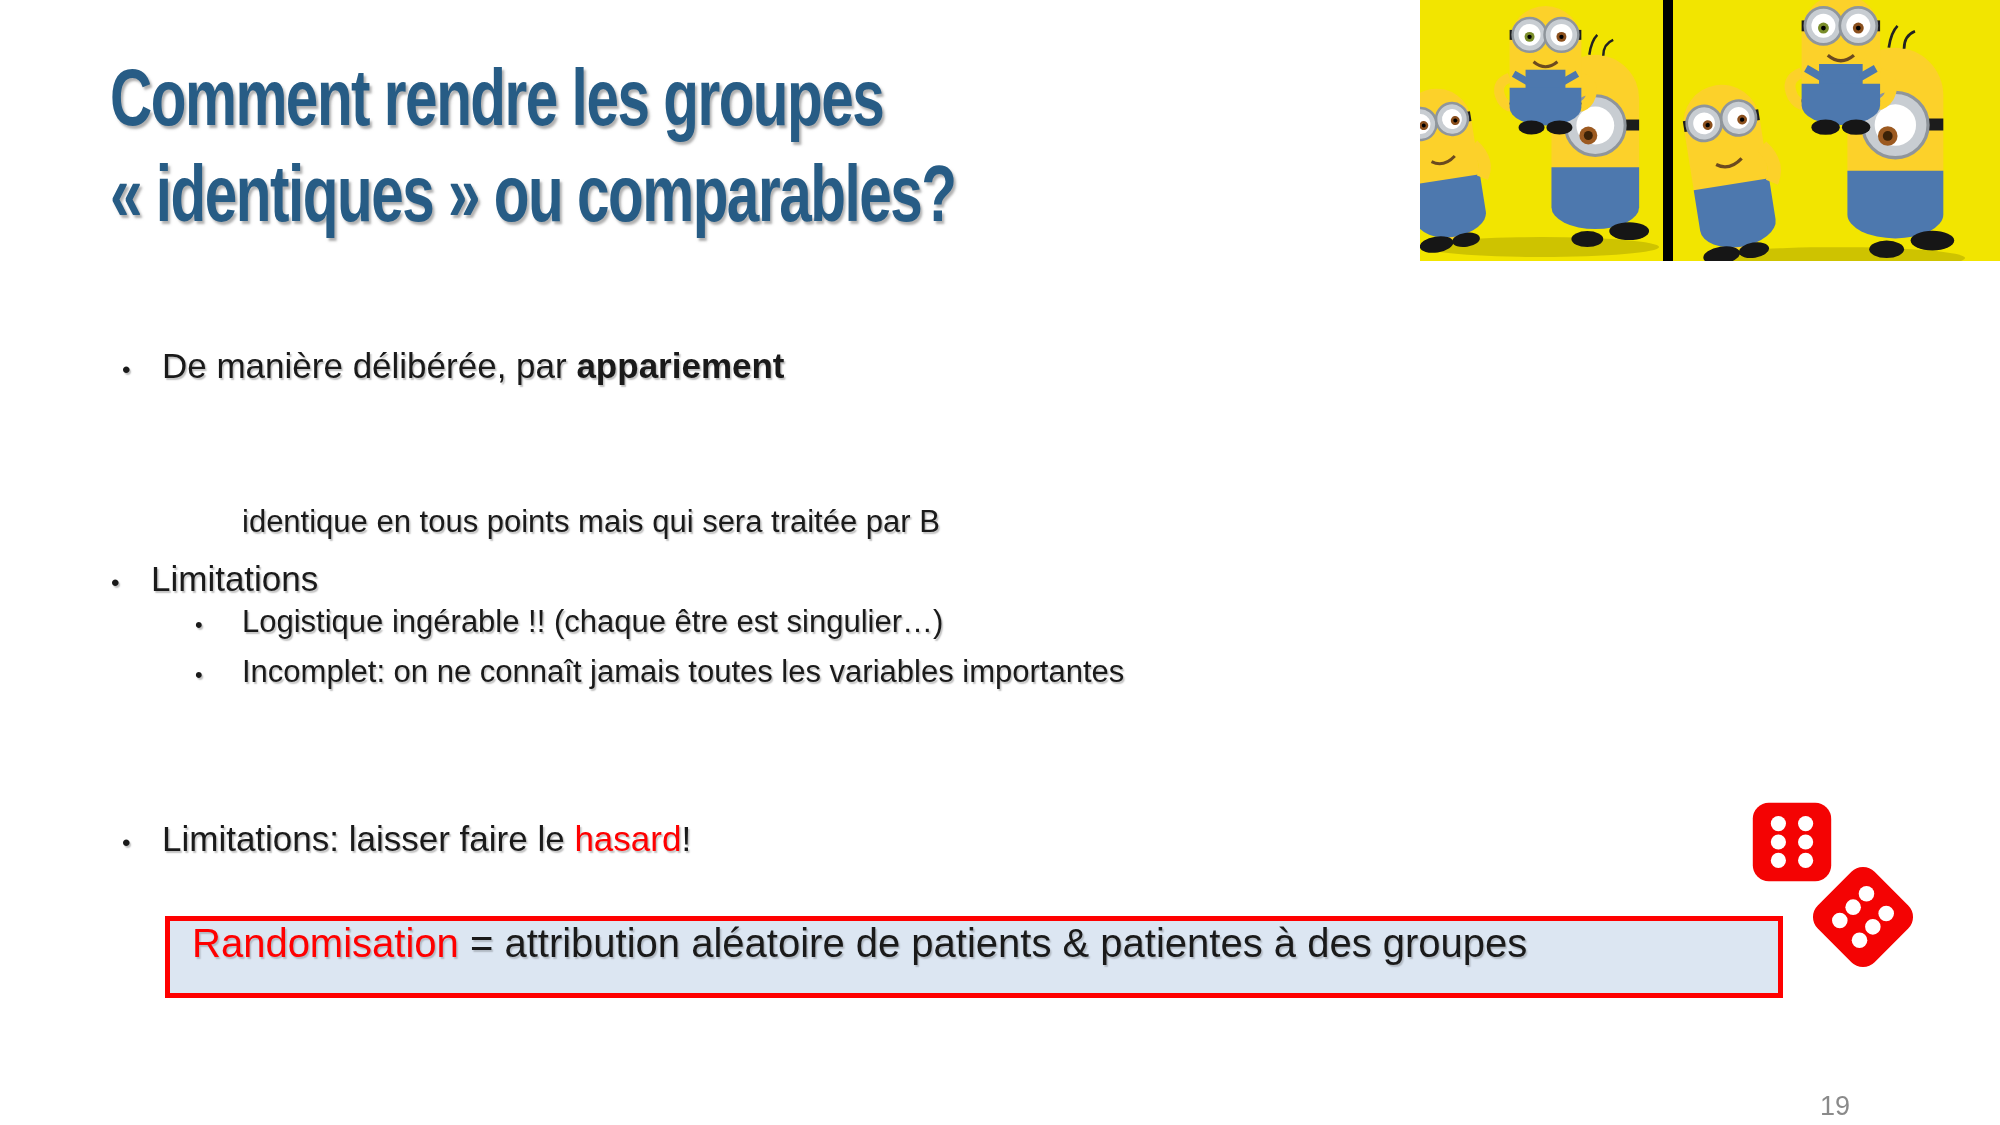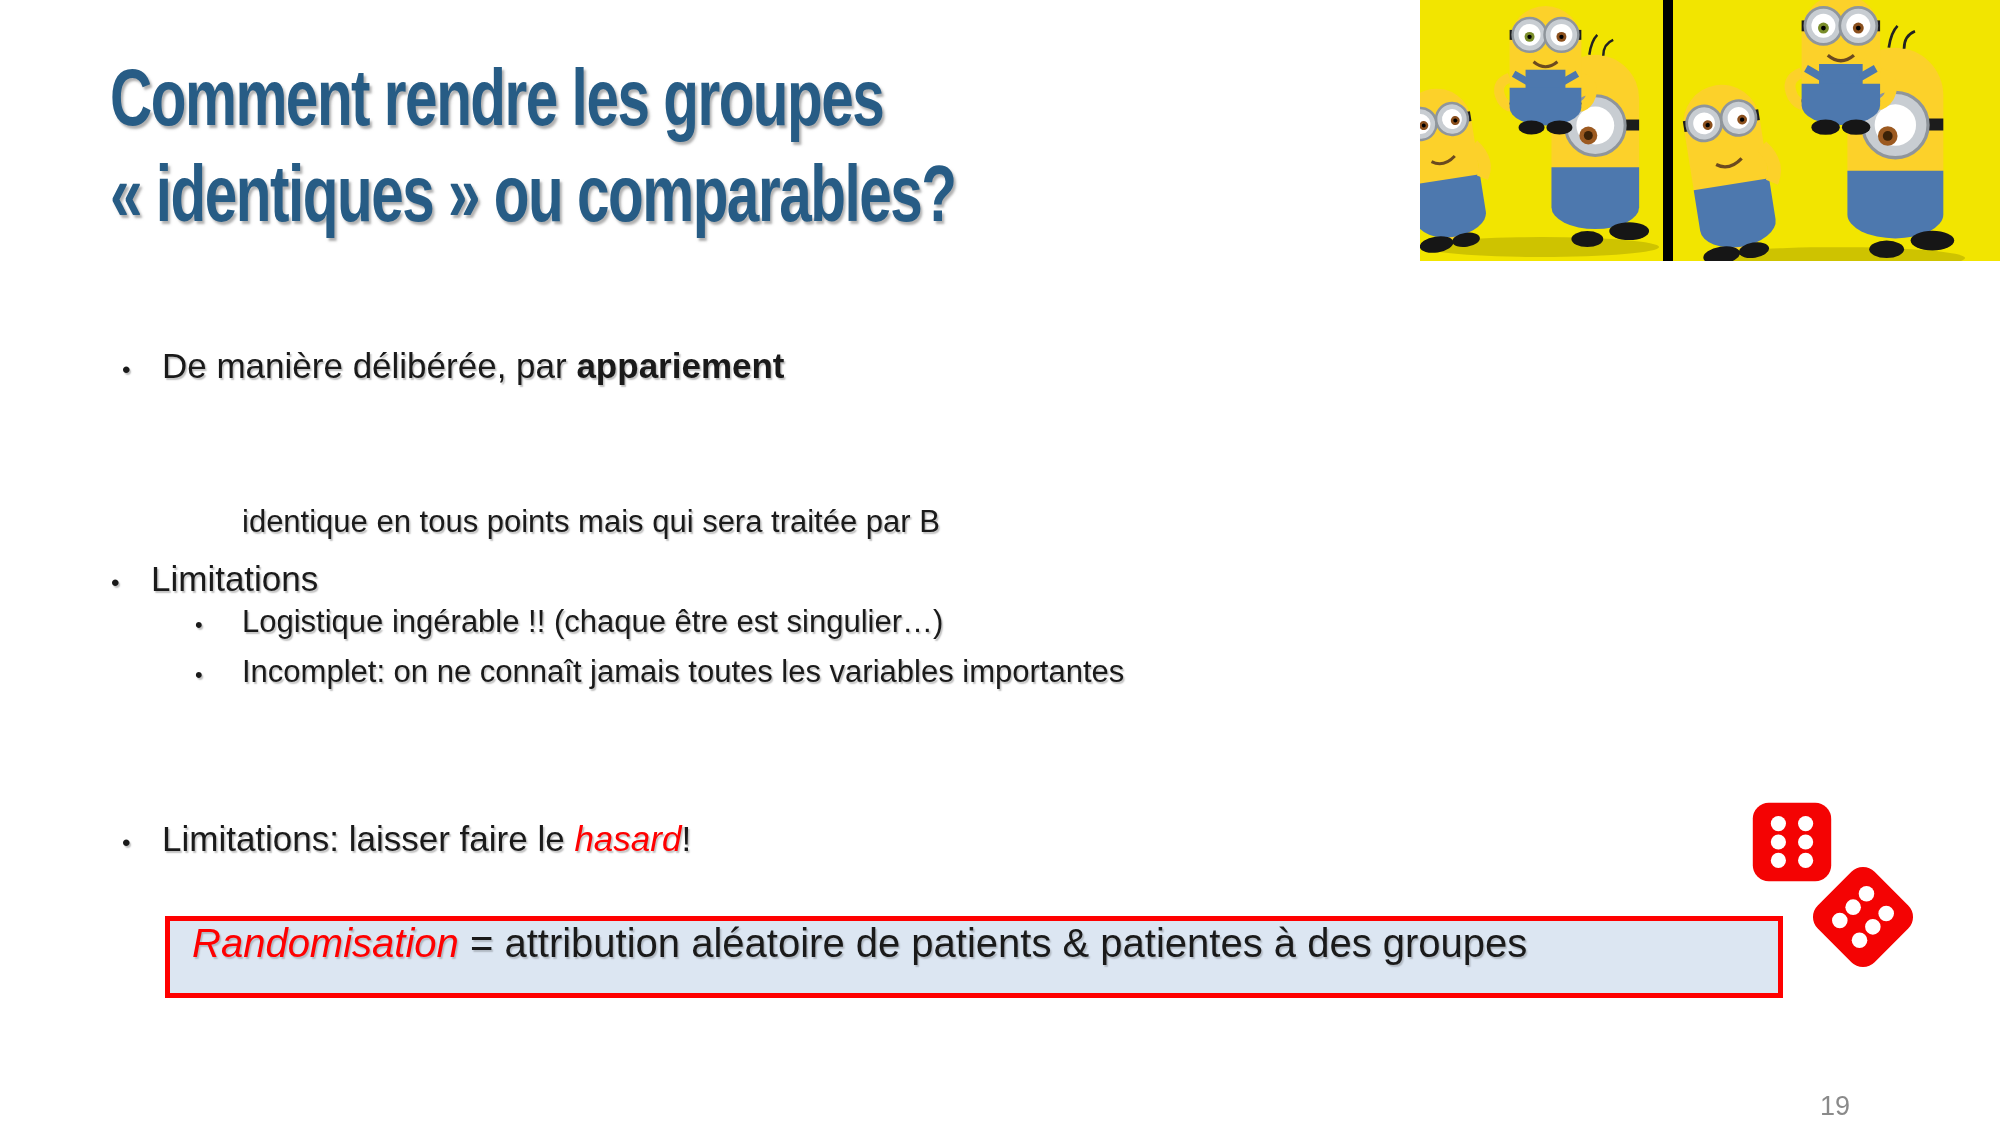--- a/index.html
+++ b/index.html
@@ -20,21 +20,21 @@
   .minions .divider{width:10px;background:#000;}
   .minions svg{display:block;width:100%;height:100%;}
 
   
   .bline{position:absolute;white-space:nowrap;text-shadow:1.5px 1.5px 1.5px rgba(0,0,0,.25);}
   .lv1{font-size:35px;line-height:66px;}
   .lv2{font-size:31px;line-height:40px;}
   .mk{display:inline-block;font-size:.7em;}
   .mk.m1{width:40px;}
   .mk.m2{width:47px;}
-  .red{color:var(--accent-red);font-style:italic;}
+  .red{color:var(--accent-red);}
 
   
   .randobox{position:absolute;left:165px;top:916px;width:1618px;height:82px;box-sizing:border-box;
             background:var(--box-bg);border:5px solid var(--accent-red);
             display:flex;align-items:flex-start;padding-left:22px;font-size:40px;white-space:nowrap;
             text-shadow:1.5px 1.5px 1.5px rgba(0,0,0,.2);}
 
   
   .die{position:absolute;}
   .die.straight{left:1752px;top:802px;width:80px;height:80px;}

